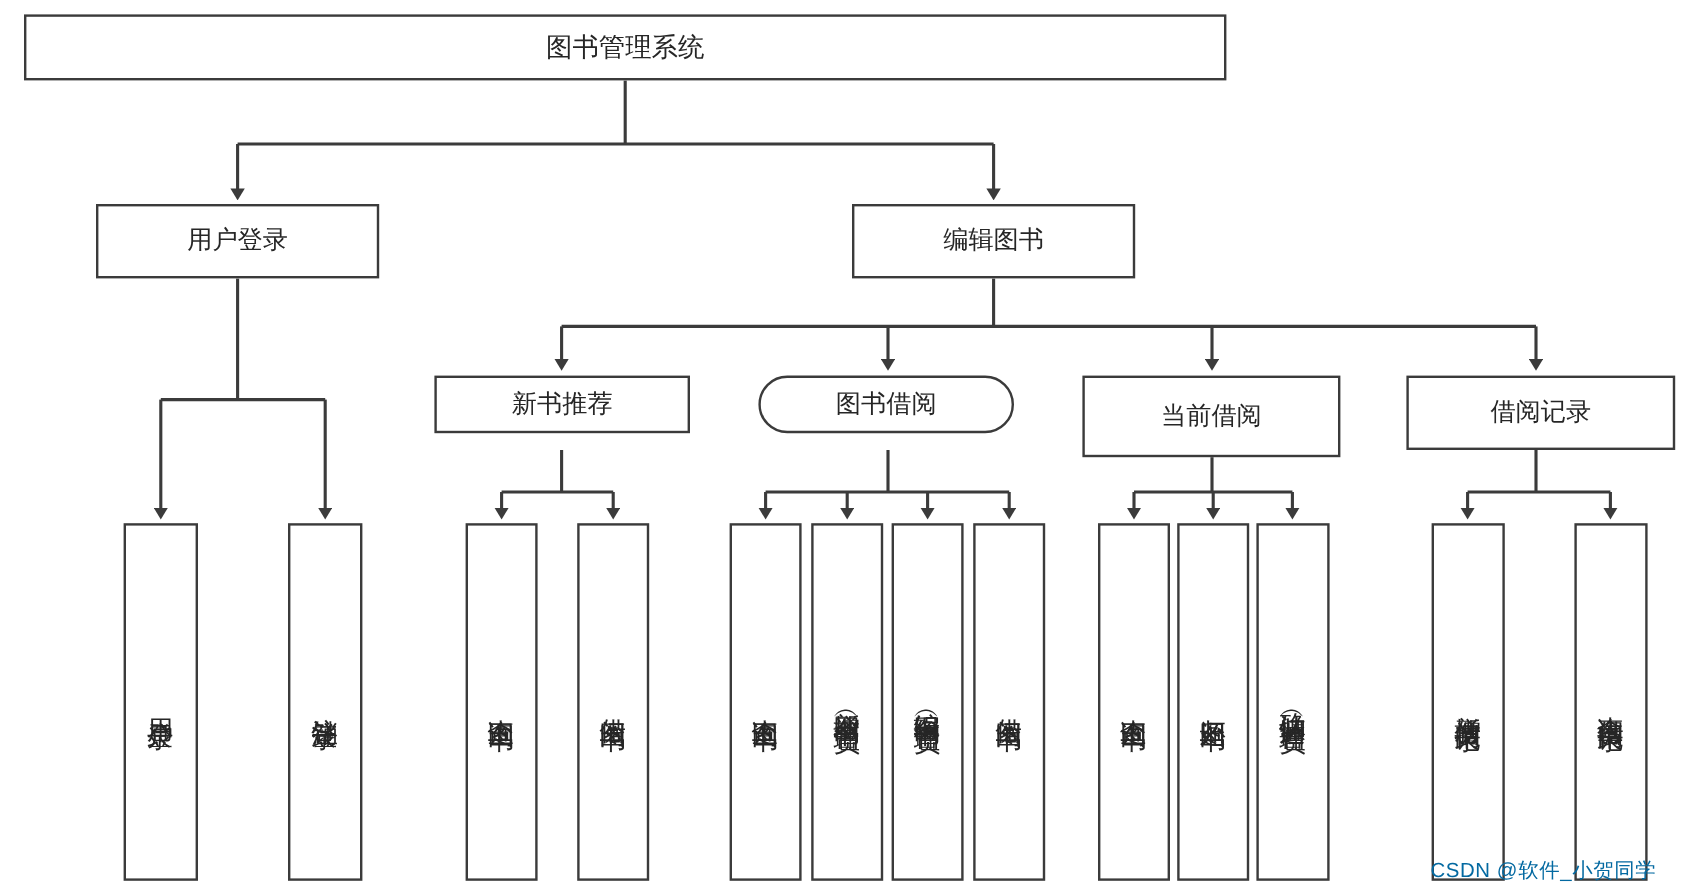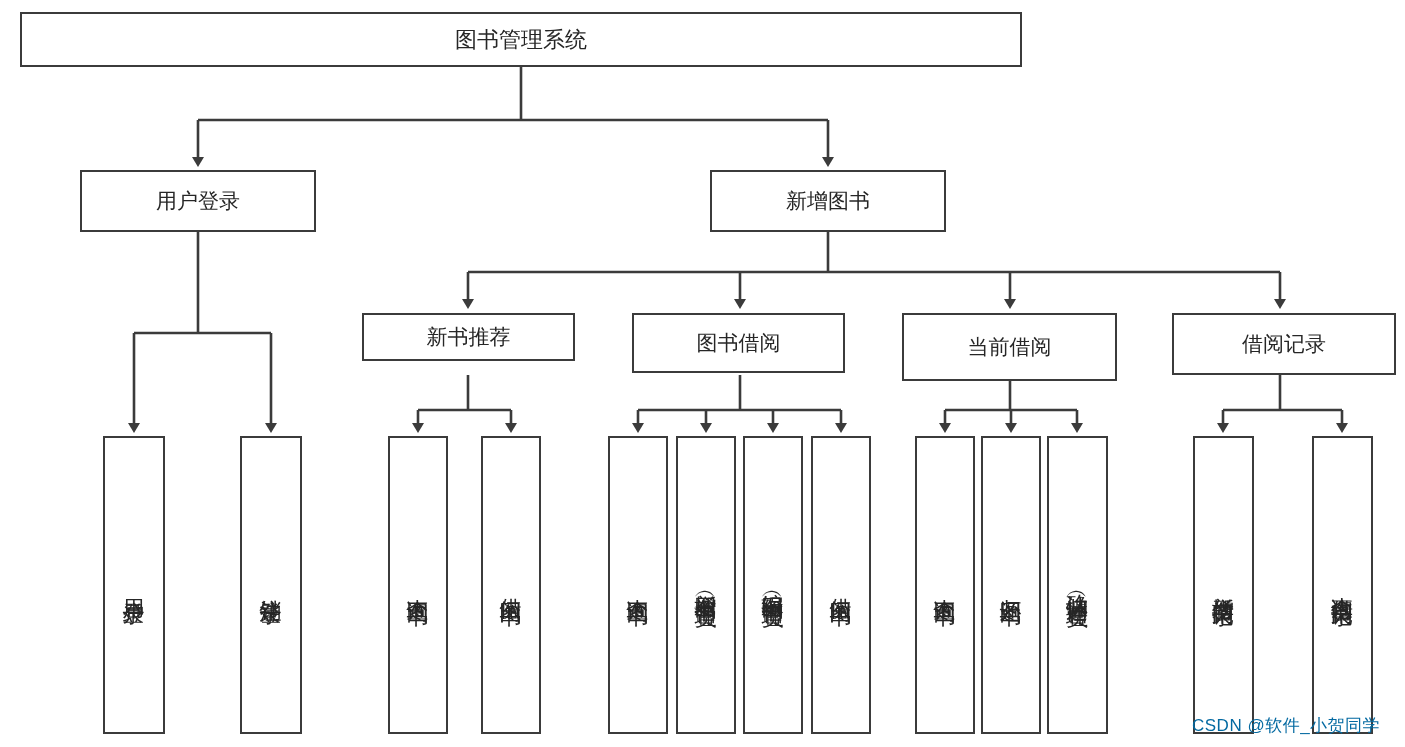--- a/index.html
+++ b/index.html
@@ -131,27 +131,27 @@
   </svg>
 
   <div class="node horiz root" style="left:20px; top:12px; width:1002px; height:55px;">
     <span class="label">图书管理系统</span>
   </div>
 
   <div class="node horiz" style="left:80px; top:170px; width:236px; height:62px;">
     <span class="label">用户登录</span>
   </div>
   <div class="node horiz" style="left:710px; top:170px; width:236px; height:62px;">
-    <span class="label">新增图书</span>
+    <span class="label">编辑图书</span>
   </div>
 
   <div class="node horiz" style="left:362px; top:313px; width:213px; height:48px;">
     <span class="label">新书推荐</span>
   </div>
-  <div class="node horiz" style="left:632px; top:313px; width:213px; height:60px;">
+  <div class="node horiz" style="left:632px; top:313px; width:213px; height:48px;border-radius:25px;">
     <span class="label">图书借阅</span>
   </div>
   <div class="node horiz" style="left:902px; top:313px; width:215px; height:68px;">
     <span class="label">当前借阅</span>
   </div>
   <div class="node horiz" style="left:1172px; top:313px; width:224px; height:62px;">
     <span class="label">借阅记录</span>
   </div>
 
   <div class="node vert" style="left:103px; top:436px; width:62px; height:298px;">

